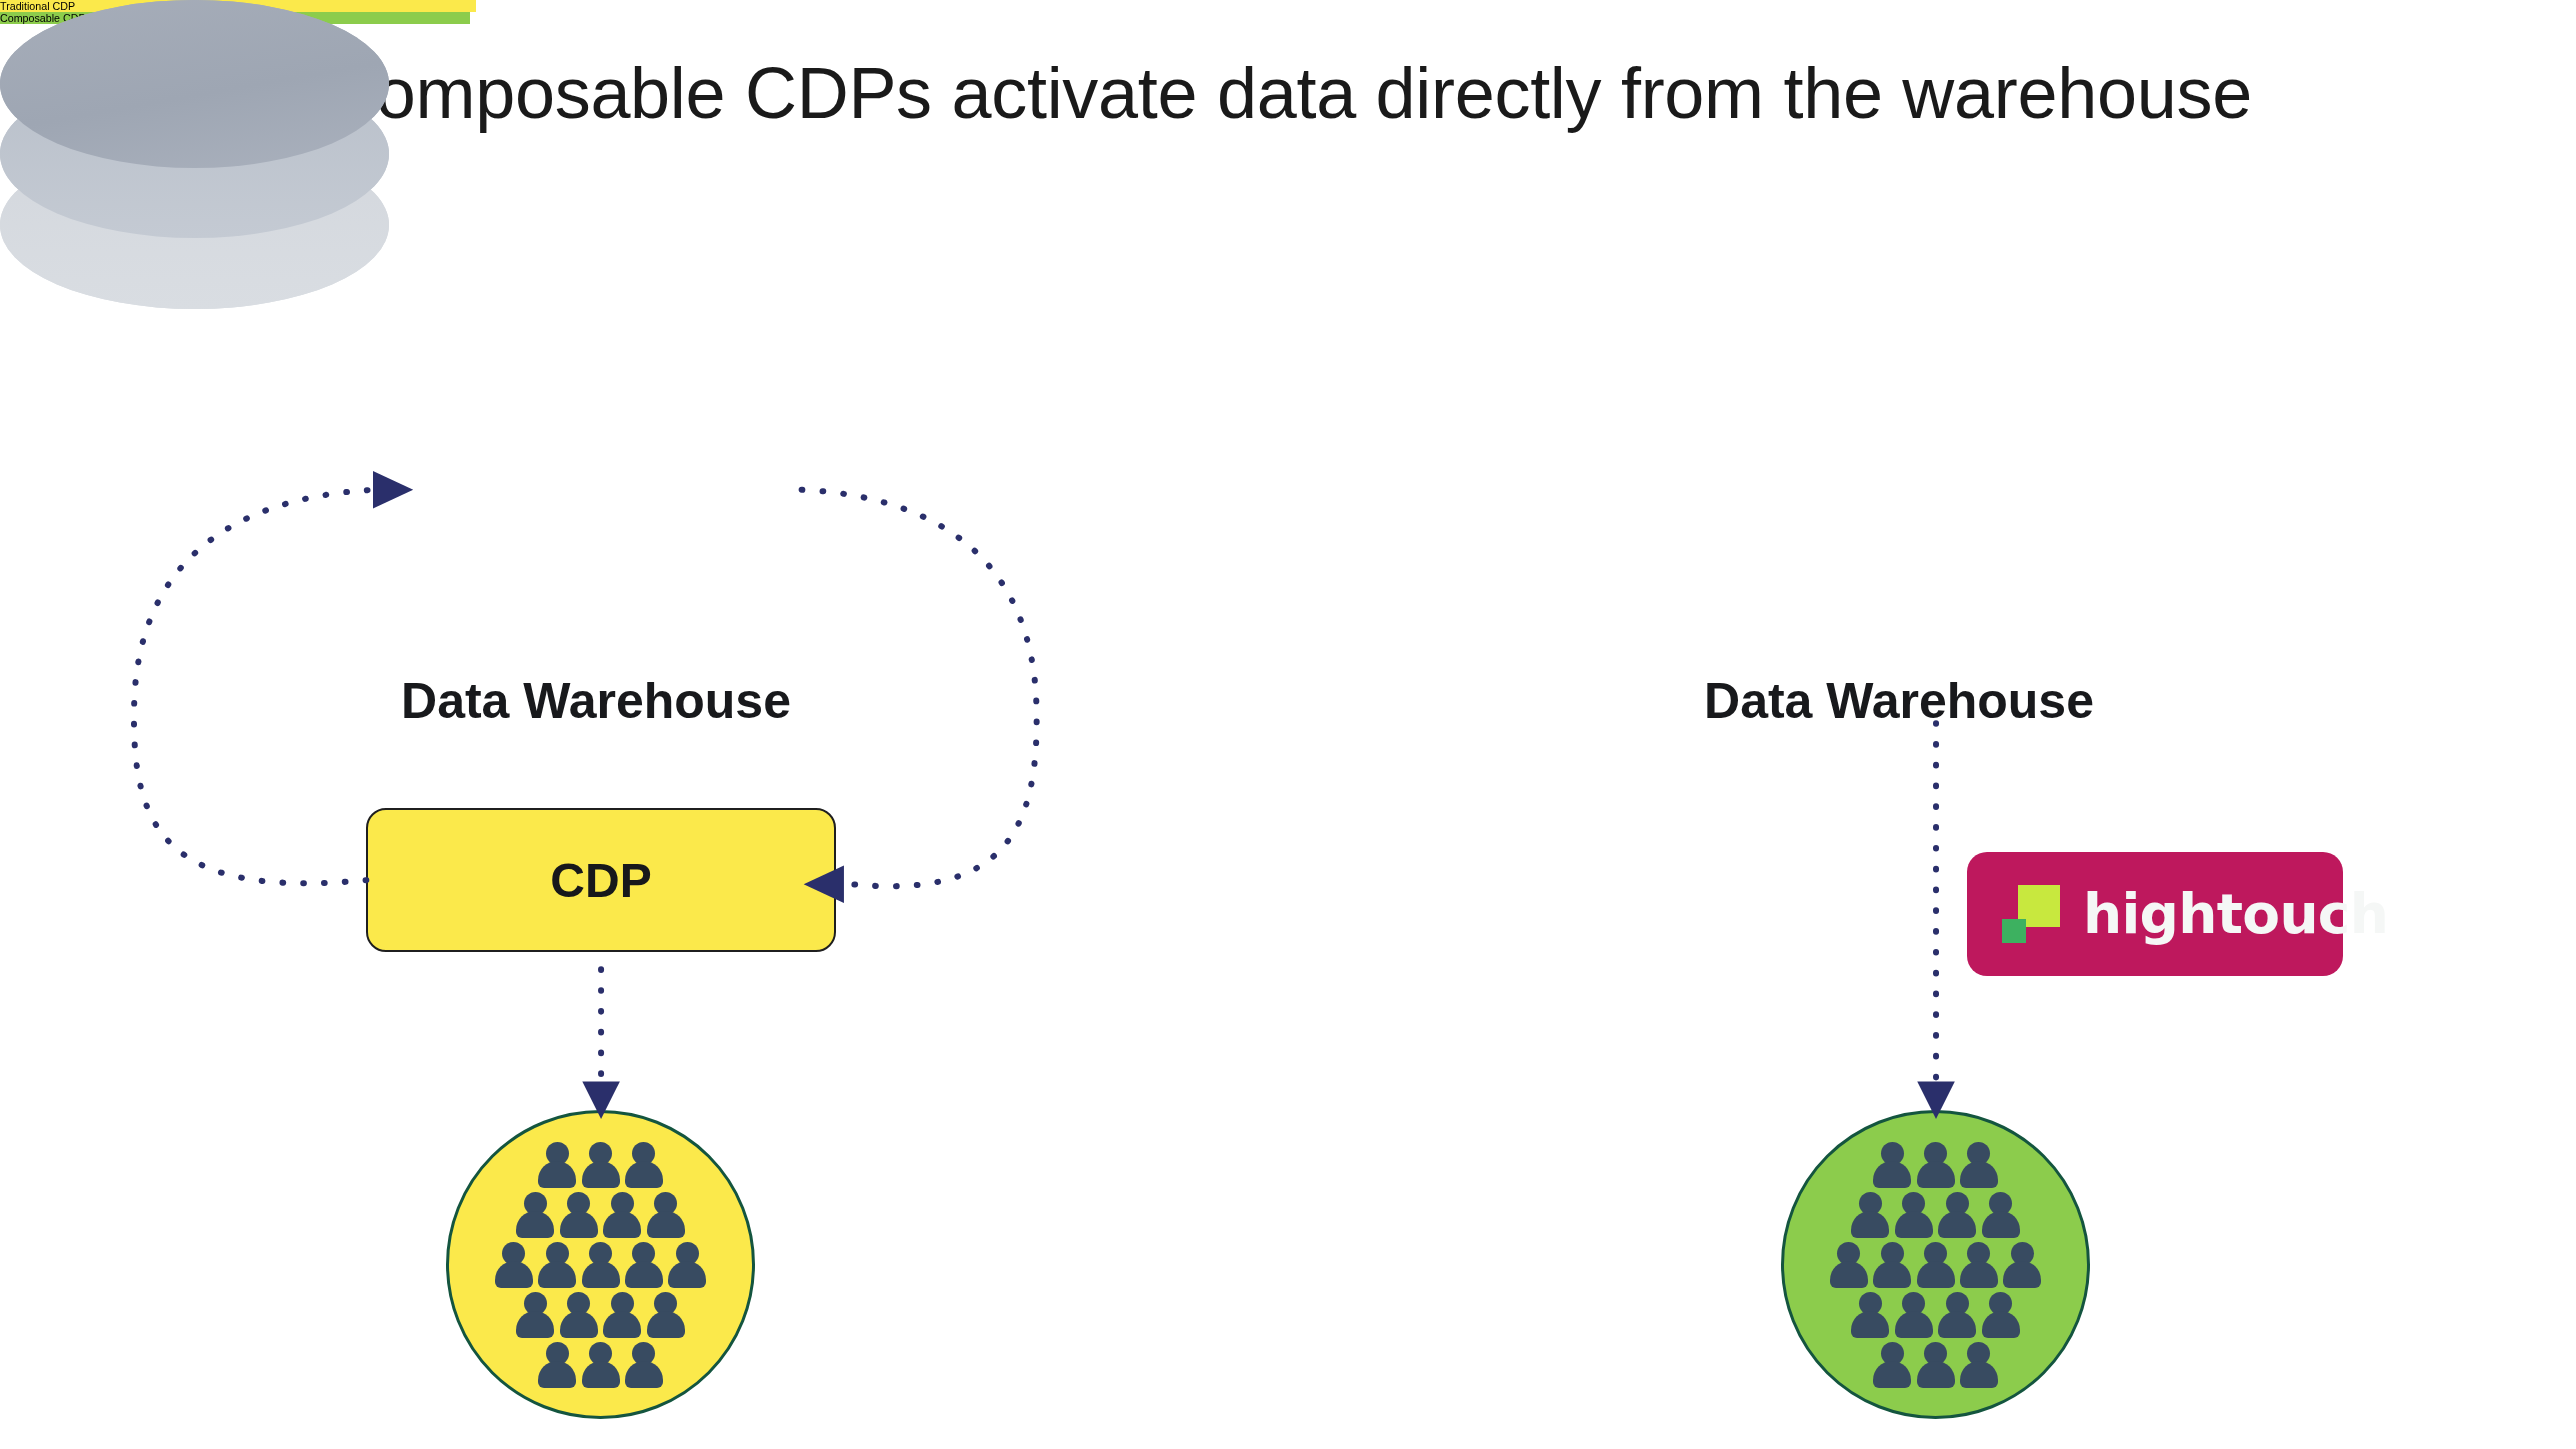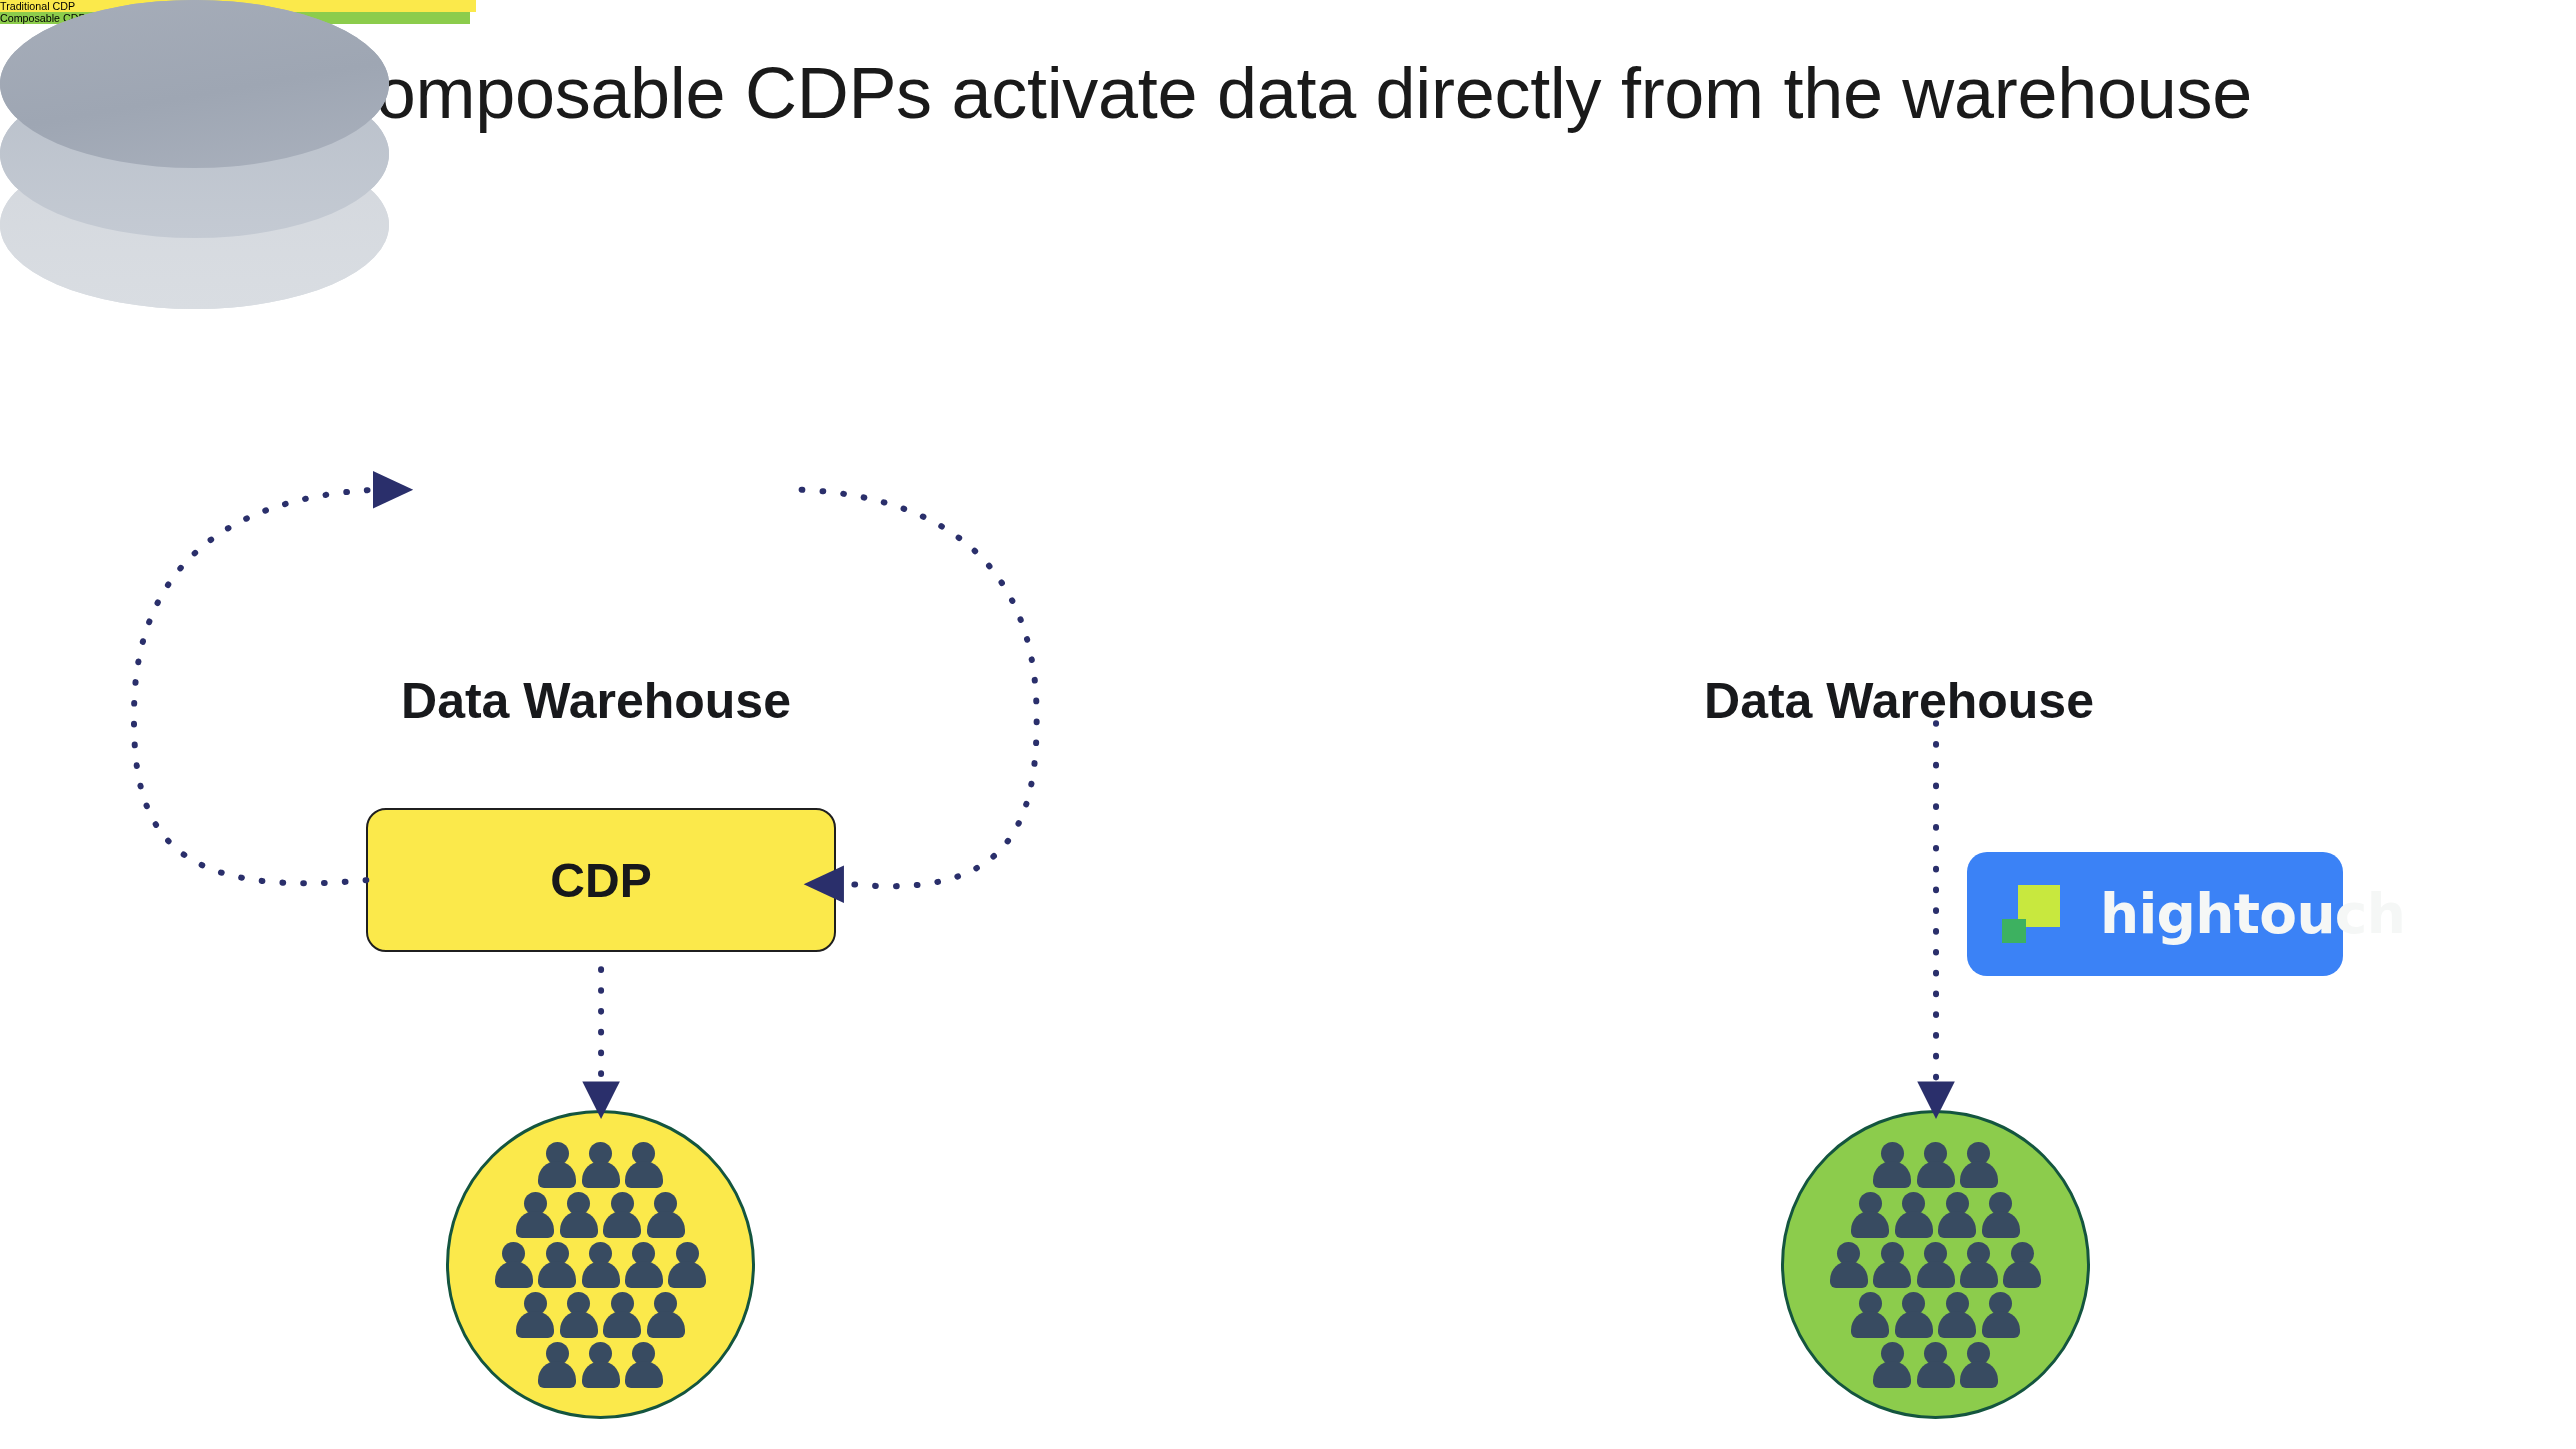--- a/index.html
+++ b/index.html
@@ -150,24 +150,24 @@
   }
 
   
   #hightouch-logo {
     position: absolute;
     left: 1967px;
     top: 852px;
     width: 376px;
     height: 124px;
     border-radius: 20px;
-    background: #3b82f6;
+    background: #be185d;
     display: flex;
     align-items: center;
-    gap: 40px;
+    gap: 23px;
     padding-left: 35px;
     box-sizing: border-box;
   }
   #hightouch-mark {
     position: relative;
     width: 58px;
     height: 58px;
     flex: none;
   }
   #hightouch-mark .sq-big {

